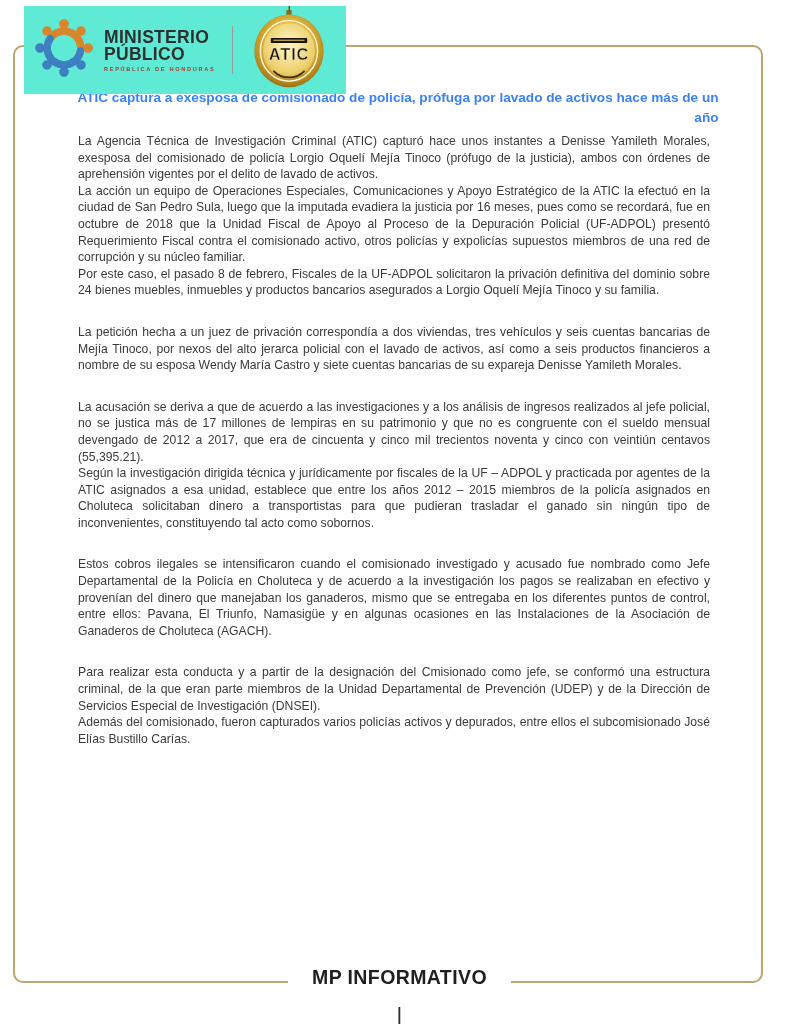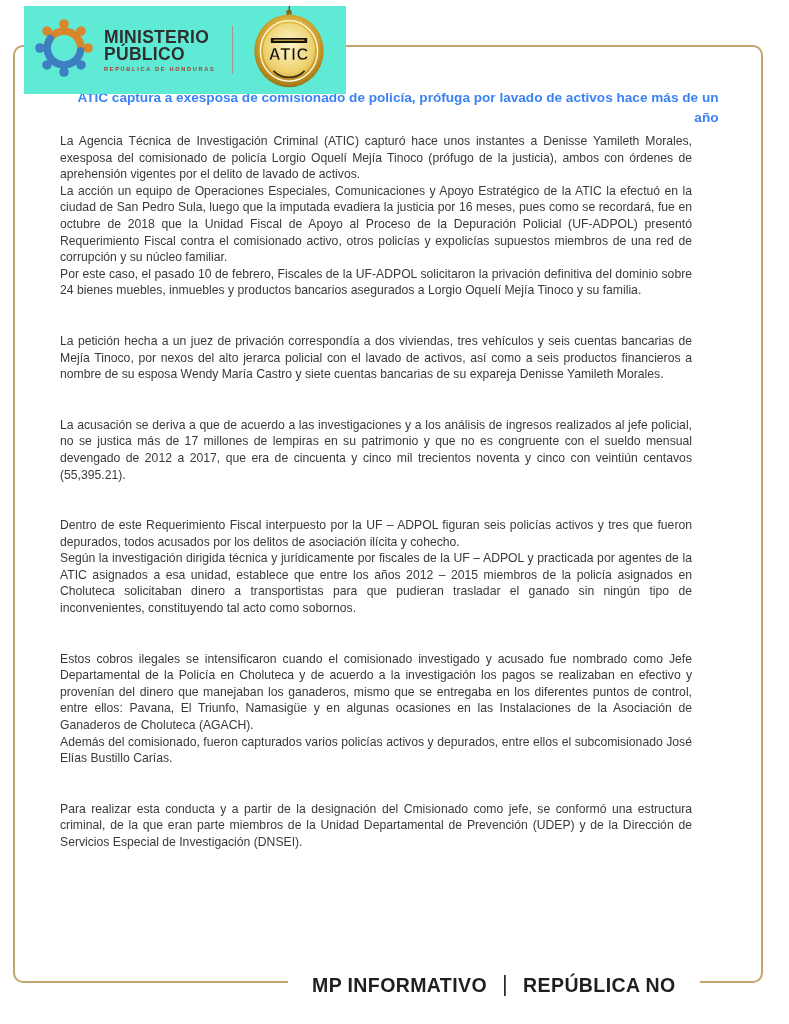--- a/index.html
+++ b/index.html
@@ -62,47 +62,48 @@
     text-align:right;
     color:#3b82f6;
     font-weight:bold;
     font-size:13.6px;
     line-height:20px;
     z-index:1;
   }
   
   .body-col {
     position:absolute;
-    top:133px; left:60px;
+    top:133px; left:78px;
     width:632px;
     color:#3a3a3a;
     font-size:12.2px;
     line-height:16.6px;
     text-align:justify;
     z-index:1;
   }
   .para { margin:0; }
   .para + .para { margin-top:0; }
-  .para.gap-lg { margin-top:34px; }
+  .para.gap-lg { margin-top:25px; }
   
   .footer {
     position:absolute;
     top:966px; left:288px;
     height:38px;
     z-index:2;
     background:#ffffff;
     display:flex;
     align-items:center;
     gap:15px;
     padding:0 24px;
     font-size:19.5px;
     font-weight:bold;
     color:#1f1f1f;
     letter-spacing:0.4px;
     white-space:nowrap;
+    flex-direction:column;
   }
   .footer .sep {
     font-weight:normal;
     font-size:22px;
     color:#2a2a2a;
     transform:translateY(-1px);
   }
 </style>
 </head>
 <body>
@@ -183,27 +184,26 @@
       <path d="M27 76 A 25 25 0 0 0 63 76" fill="none" stroke="#3a2c08" stroke-width="2"></path>
     </svg>
   </span>
 </div>
 
 <div class="title">ATIC captura a exesposa de comisionado de policía, prófuga por lavado de activos hace más de un año</div>
 
 <div class="body-col">
   <p class="para">La Agencia Técnica de Investigación Criminal (ATIC) capturó hace unos instantes a Denisse Yamileth Morales, exesposa del comisionado de policía Lorgio Oquelí Mejía Tinoco (prófugo de la justicia), ambos con órdenes de aprehensión vigentes por el delito de lavado de activos.</p>
   <p class="para">La acción un equipo de Operaciones Especiales, Comunicaciones y Apoyo Estratégico de la ATIC la efectuó en la ciudad de San Pedro Sula, luego que la imputada evadiera la justicia por 16 meses, pues como se recordará, fue en octubre de 2018 que la Unidad Fiscal de Apoyo al Proceso de la Depuración Policial (UF-ADPOL) presentó Requerimiento Fiscal contra el comisionado activo, otros policías y expolicías supuestos miembros de una red de corrupción y su núcleo familiar.</p>
-  <p class="para">Por este caso, el pasado 10 de febrero, Fiscales de la UF-ADPOL solicitaron la privación definitiva del dominio sobre 24 bienes muebles, inmuebles y productos bancarios asegurados a Lorgio Oquelí Mejía Tinoco y su familia.</p>
+  <p class="para">Por este caso, el pasado 8 de febrero, Fiscales de la UF-ADPOL solicitaron la privación definitiva del dominio sobre 24 bienes muebles, inmuebles y productos bancarios asegurados a Lorgio Oquelí Mejía Tinoco y su familia.</p>
   <p class="para gap-lg">La petición hecha a un juez de privación correspondía a dos viviendas, tres vehículos y seis cuentas bancarias de Mejía Tinoco, por nexos del alto jerarca policial con el lavado de activos, así como a seis productos financieros a nombre de su esposa Wendy María Castro y siete cuentas bancarias de su expareja Denisse Yamileth Morales.</p>
   <p class="para gap-lg">La acusación se deriva a que de acuerdo a las investigaciones y a los análisis de ingresos realizados al jefe policial, no se justica más de 17 millones de lempiras en su patrimonio y que no es congruente con el sueldo mensual devengado de 2012 a 2017, que era de cincuenta y cinco mil trecientos noventa y cinco con veintiún centavos (55,395.21).</p>
-  <p class="para gap-lg">Dentro de este Requerimiento Fiscal interpuesto por la UF – ADPOL figuran seis policías activos y tres que fueron depurados, todos acusados por los delitos de asociación ilícita y cohecho.</p>
   <p class="para">Según la investigación dirigida técnica y jurídicamente por fiscales de la UF – ADPOL y practicada por agentes de la ATIC asignados a esa unidad, establece que entre los años 2012 – 2015 miembros de la policía asignados en Choluteca solicitaban dinero a transportistas para que pudieran trasladar el ganado sin ningún tipo de inconvenientes, constituyendo tal acto como sobornos.</p>
   <p class="para gap-lg">Estos cobros ilegales se intensificaron cuando el comisionado investigado y acusado fue nombrado como Jefe Departamental de la Policía en Choluteca y de acuerdo a la investigación los pagos se realizaban en efectivo y provenían del dinero que manejaban los ganaderos, mismo que se entregaba en los diferentes puntos de control, entre ellos: Pavana, El Triunfo, Namasigüe y en algunas ocasiones en las Instalaciones de la Asociación de Ganaderos de Choluteca (AGACH).</p>
+  <p class="para gap-lg">Para realizar esta conducta y a partir de la designación del Cmisionado como jefe, se conformó una estructura criminal, de la que eran parte miembros de la Unidad Departamental de Prevención (UDEP) y de la Dirección de Servicios Especial de Investigación (DNSEI).</p>
   <p class="para">Además del comisionado, fueron capturados varios policías activos y depurados, entre ellos el subcomisionado José Elías Bustillo Carías.</p>
-  <p class="para gap-lg">Para realizar esta conducta y a partir de la designación del Cmisionado como jefe, se conformó una estructura criminal, de la que eran parte miembros de la Unidad Departamental de Prevención (UDEP) y de la Dirección de Servicios Especial de Investigación (DNSEI).</p>
 </div>
 
 <div class="footer">
   <span>MP INFORMATIVO</span>
   <span class="sep">|</span>
   <span>REPÚBLICA NO</span>
 </div>
 
 </body></html>

